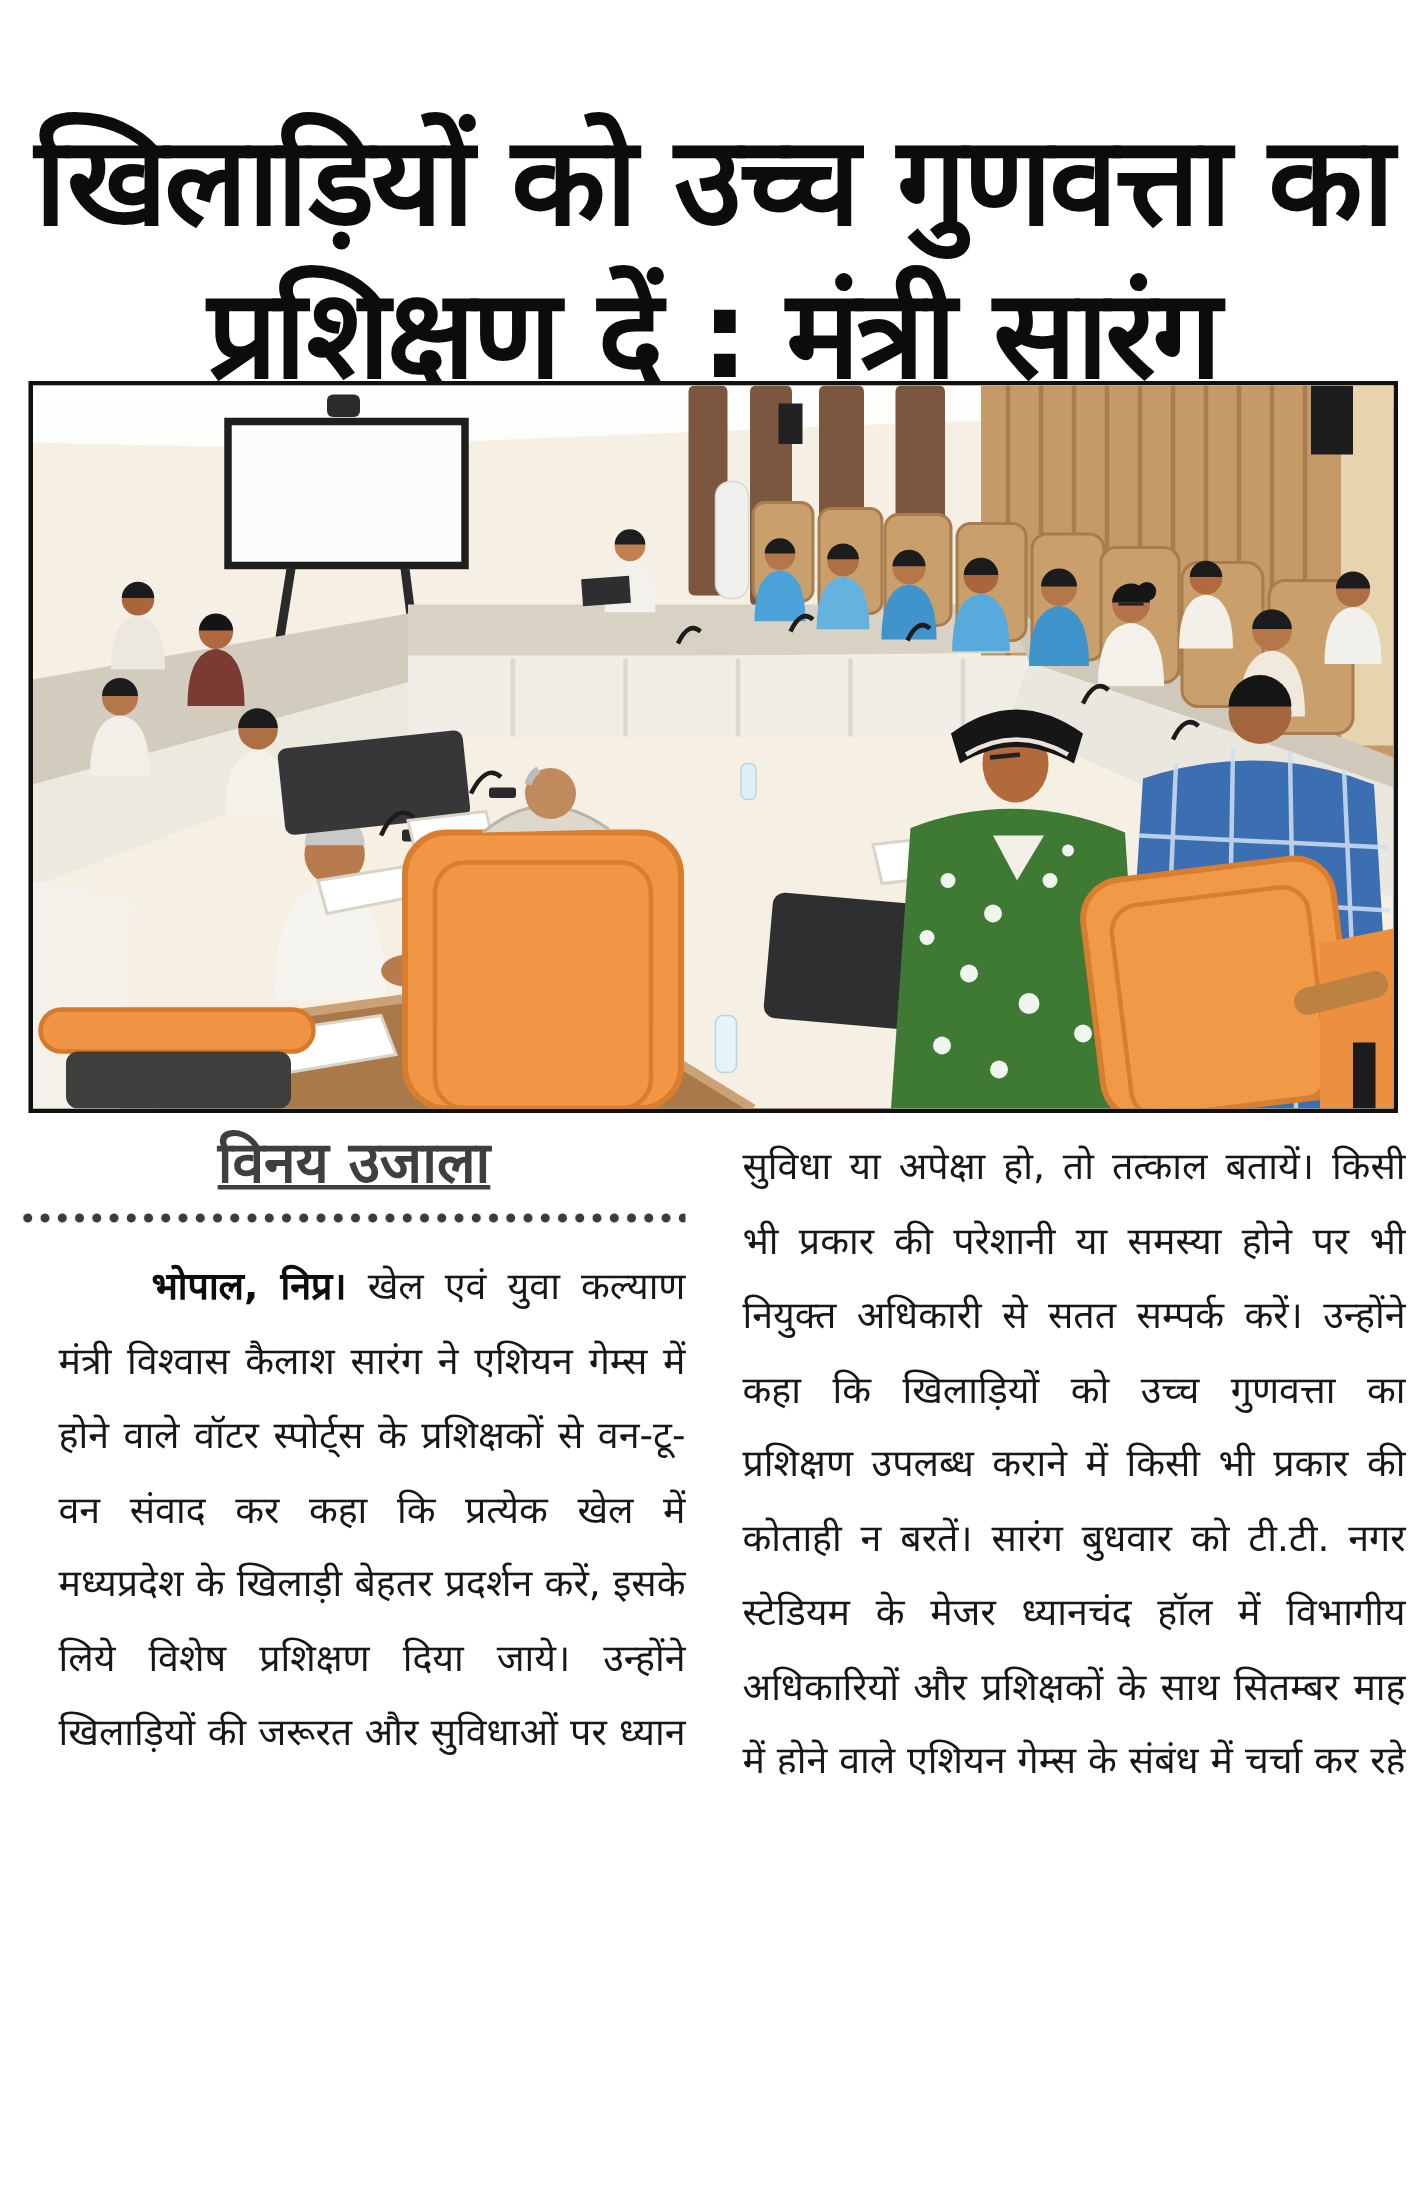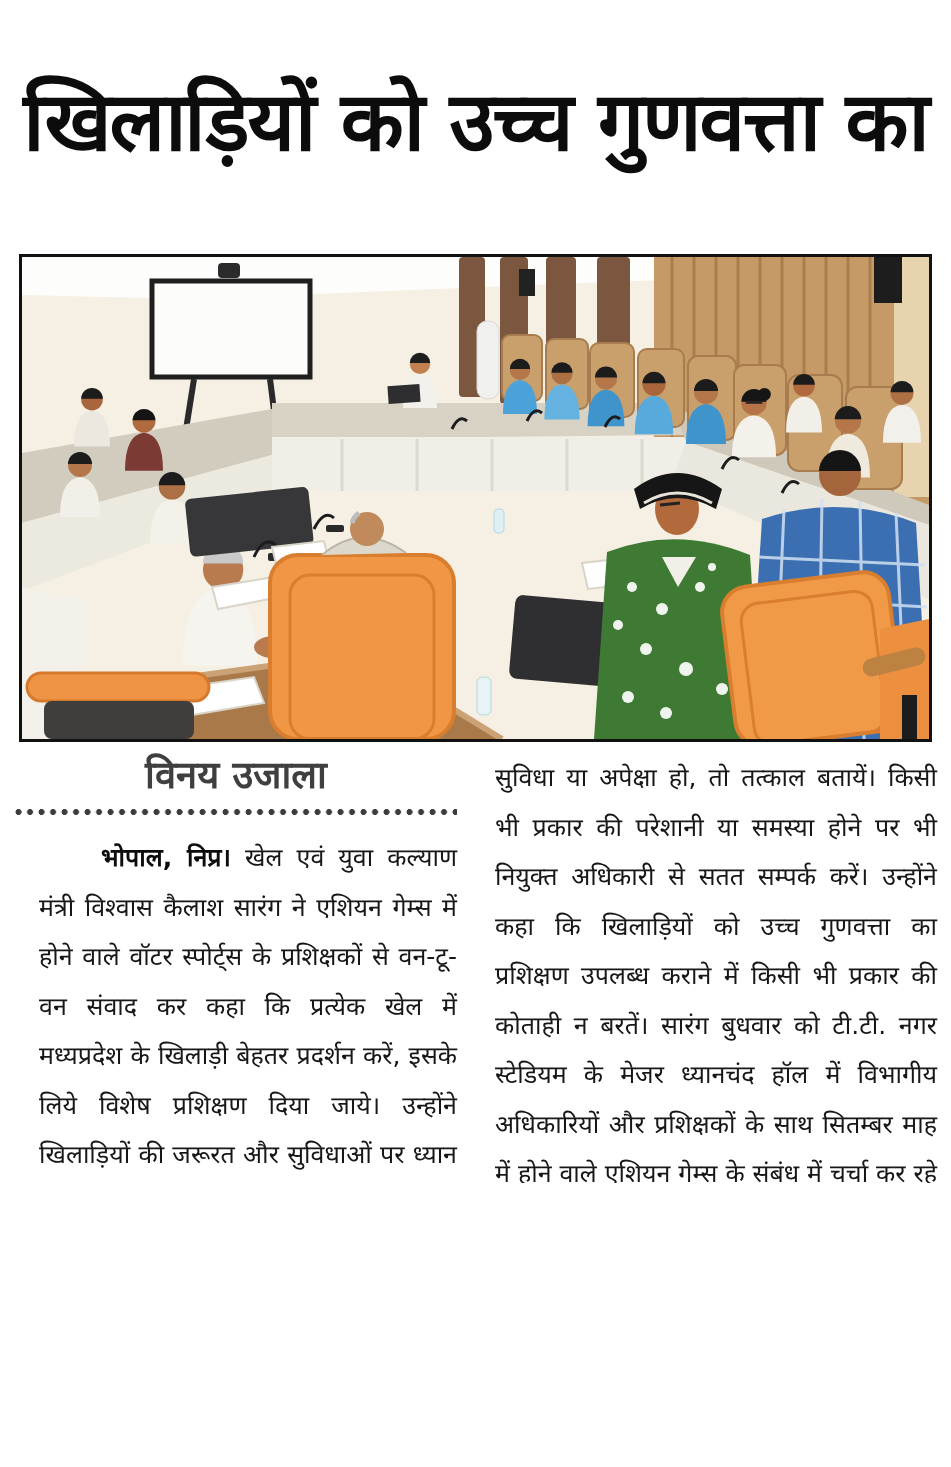--- a/index.html
+++ b/index.html
@@ -25,21 +25,21 @@
   }
   .photo-frame svg{display:block;width:907px;height:482px;}
   
   .body-wrap{
     position:absolute;left:15px;top:750px;width:922px;
     display:flex;gap:38px;color:#161616;
   }
   .col{width:442px;}
   .byline{
     text-align:center;color:#3f3f3f;font-weight:700;
-    font-size:38px;line-height:50px;margin-top:0;
+    font-size:38px;line-height:50px;margin-top:0;text-decoration:underline;
   }
   .dotted-rule{
     height:8px;width:100%;margin-top:8px;
     background-image:radial-gradient(circle at 3.5px 4px,#3c3c3c 2.7px,rgba(0,0,0,0) 3.3px);
     background-size:11.5px 8px;background-repeat:repeat-x;
   }
   .bodytext{
     font-size:25px;line-height:49.5px;text-align:justify;
     margin:0;color:#171717;
   }
@@ -47,20 +47,21 @@
   .col-right .bodytext{margin-top:3px;}
   .dateline{font-weight:800;color:#0d0d0d;}
 </style>
 </head>
 <body>
 
 <div class="page">
 
   <h1 class="headline">
     <span class="hl-line">खिलाड़ियों को उच्च गुणवत्ता का</span>
+    <span class="hl-line">प्रशिक्षण दें : मंत्री सारंग</span>
   </h1>
 
   <div class="photo-frame">
     <svg viewBox="0 0 907 482" xmlns="http://www.w3.org/2000/svg">
 
       <rect x="0" y="0" width="907" height="482" fill="#f5f0e3"></rect>
       <polygon points="0,0 907,0 907,14 560,26 170,42 0,38" fill="#fdfdfb"></polygon>
 
       <g>
         <polygon points="632,0 907,0 907,258 632,192" fill="#c59a67"></polygon>

